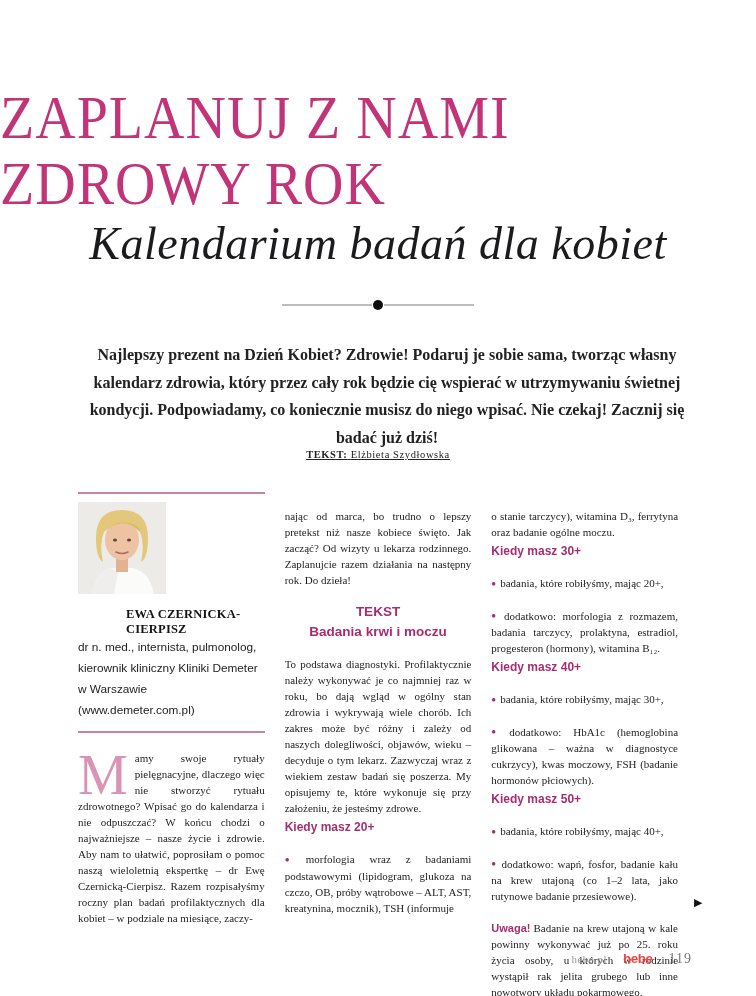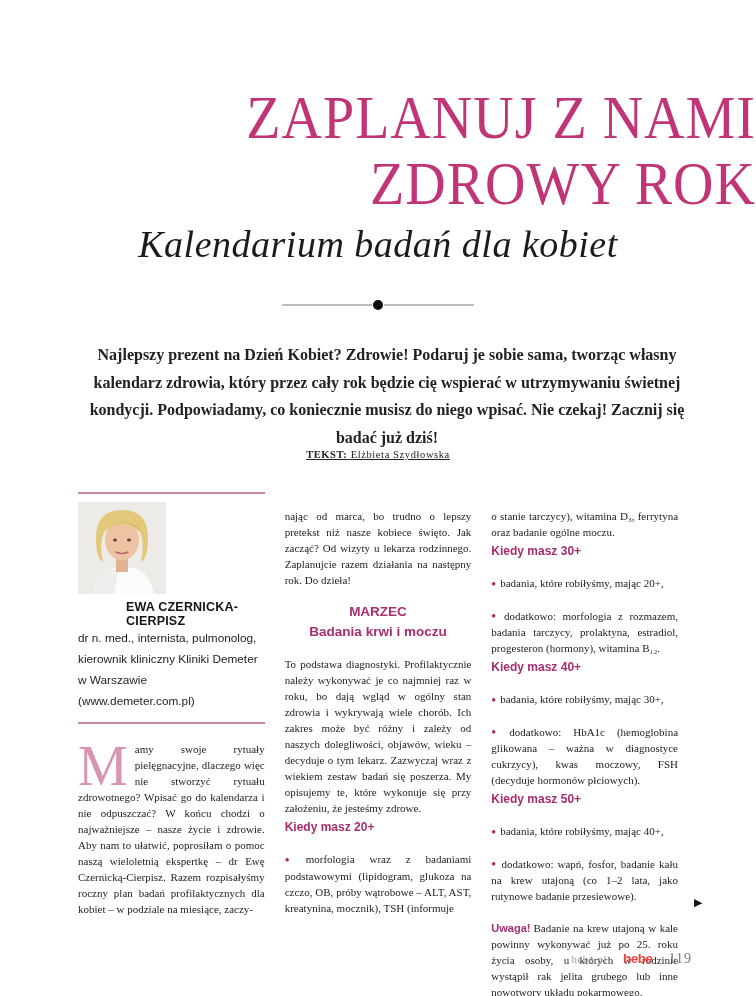--- a/index.html
+++ b/index.html
@@ -1,45 +1,45 @@
 <!DOCTYPE html>
 <html lang="pl"><head>
 <meta charset="utf-8">
 <style>
   html,body{margin:0;padding:0;background:#ffffff;}
   .page{
     position:relative;width:756px;height:996px;background:#ffffff;
     font-family:"Liberation Serif",serif;color:#1d1d1d;overflow:hidden;
   }
   
-  .title{position:absolute;top:84px;left:0;right:0;text-align:right;
+  .title{position:absolute;top:84px;left:0;right:0;text-align:left;
     color:#c13478;font-size:56px;line-height:66px;font-weight:normal;letter-spacing:1px;}
   .tline{transform:scaleY(1.08);transform-origin:center;}
   .subtitle{position:absolute;top:216px;left:0;right:0;text-align:center;
-    font-style:italic;font-size:38px;line-height:56px;color:#1b1b1d;letter-spacing:0.5px;}
+    font-style:italic;font-size:46px;line-height:56px;color:#1b1b1d;letter-spacing:0.5px;}
   .divider{position:absolute;top:300px;left:50%;transform:translateX(-50%);
     width:192px;display:flex;align-items:center;}
   .d-line{flex:1;height:2px;background:#bdbdbd;}
   .d-dot{width:10px;height:10px;border-radius:50%;background:#0d0d0d;margin:0 1px;}
   .intro{position:absolute;top:332px;left:50%;transform:translateX(-50%);
     width:614px;margin:9px;text-align:center;font-weight:bold;
     font-size:16px;line-height:27.5px;color:#222222;}
   .byline{position:absolute;top:449px;left:0;right:0;text-align:center;
     font-size:10.5px;letter-spacing:0.6px;color:#222222;text-decoration:underline;}
   .byline .lbl{font-weight:bold;}
   
   .cols{position:absolute;top:492px;left:78px;width:600px;display:flex;gap:20px;}
   .col{flex:1;min-width:0;}
   .body{margin:16px 0 1px;font-size:11px;line-height:16px;text-align:justify;color:#1d1d1d;}
   .rule{height:2px;background:#c484a4;}
   .rule.top{margin-bottom:8px;}
   .rule.bottom{margin-top:10px;}
   .photo{display:block;width:88px;height:92px;}
-  .ename{font-family:Liberation Sans, sans-serif;font-weight:bold;font-size:12.5px;
-    letter-spacing:0.2px;color:#141414;margin-top:6px;padding-left:48px;}
+  .ename{font-family:Liberation Serif, serif;font-weight:bold;font-size:12.5px;
+    letter-spacing:0.2px;color:#141414;margin-top:13px;padding-left:48px;}
   .ecred{font-family:"Liberation Sans",sans-serif;font-size:11.8px;line-height:21px;color:#232323;}
   .dropp{margin-top:17px;}
   .dcap{float:left;color:#d893b5;font-size:56px;line-height:46px;padding:2px 7px 0 0;}
   .month,.sect{font-family:"Liberation Sans",sans-serif;font-weight:bold;
     color:#a82d6f;text-align:center;font-size:13.5px;line-height:17px;}
   .month{margin:15px 0 0;}
   .sect{margin:3px 0 7px;}
   .age{font-family:"Liberation Sans",sans-serif;font-weight:bold;color:#a82d6f;
     font-size:12px;line-height:16px;margin:3px 0 2px;text-align:left;}
   .blt{color:#a82d6f;font-size:8px;vertical-align:1.5px;margin-right:4px;}
@@ -99,21 +99,21 @@
       <div class="ecred">kierownik kliniczny Kliniki Demeter</div>
       <div class="ecred">w Warszawie (www.demeter.com.pl)</div>
       <div class="rule bottom"></div>
       <p class="body dropp">
         <span class="dcap">M</span><span>amy swoje rytuały pielęgnacyjne, dlaczego więc nie stworzyć rytuału zdrowotnego? Wpisać go do kalendarza i nie odpuszczać? W końcu chodzi o najważniejsze – nasze życie i zdrowie. Aby nam to ułatwić, poprosiłam o pomoc naszą wieloletnią ekspertkę – dr Ewę Czernicką-Cierpisz. Razem rozpisałyśmy roczny plan badań profilaktycznych dla kobiet – w podziale na miesiące, zaczy-</span>
       </p>
     </section>
 
     <section class="col">
       <p class="body">nając od marca, bo trudno o lepszy pretekst niż nasze kobiece święto. Jak zacząć? Od wizyty u lekarza rodzinnego. Zaplanujcie razem działania na następny rok. Do dzieła!</p>
-      <h3 class="month">MARZEC</h3>
+      <h3 class="month">TEKST</h3>
       <h4 class="sect">Badania krwi i moczu</h4>
       <p class="body">To podstawa diagnostyki. Profilaktycznie należy wykonywać je co najmniej raz w roku, bo dają wgląd w ogólny stan zdrowia i wykrywają wiele chorób. Ich zakres może być różny i zależy od naszych dolegliwości, objawów, wieku – decyduje o tym lekarz. Zazwyczaj wraz z wiekiem zestaw badań się poszerza. My opisujemy te, które wykonuje się przy założeniu, że jesteśmy zdrowe.</p>
       <h5 class="age">Kiedy masz 20+</h5>
       <p class="body">
         <span class="blt">●</span><span>morfologia wraz z badaniami podstawowymi (lipidogram, glukoza na czczo, OB, próby wątrobowe – ALT, AST, kreatynina, mocznik), TSH (informuje</span>
       </p>
     </section>
 
     <section class="col">
       <p class="body">o stanie tarczycy), witamina D₃, ferrytyna oraz badanie ogólne moczu.</p>
@@ -122,21 +122,21 @@
         <span class="blt">●</span><span>badania, które robiłyśmy, mając 20+,</span>
       </p>
       <p class="body">
         <span class="blt">●</span><span>dodatkowo: morfologia z rozmazem, badania tarczycy, prolaktyna, estradiol, progesteron (hormony), witamina B₁₂.</span>
       </p>
       <h5 class="age">Kiedy masz 40+</h5>
       <p class="body">
         <span class="blt">●</span><span>badania, które robiłyśmy, mając 30+,</span>
       </p>
       <p class="body">
-        <span class="blt">●</span><span>dodatkowo: HbA1c (hemoglobina glikowana – ważna w diagnostyce cukrzycy), kwas moczowy, FSH (decyduje hormonów płciowych).</span>
+        <span class="blt">●</span><span>dodatkowo: HbA1c (hemoglobina glikowana – ważna w diagnostyce cukrzycy), kwas moczowy, FSH (badanie hormonów płciowych).</span>
       </p>
       <h5 class="age">Kiedy masz 50+</h5>
       <p class="body">
         <span class="blt">●</span><span>badania, które robiłyśmy, mając 40+,</span>
       </p>
       <p class="body">
         <span class="blt">●</span><span>dodatkowo: wapń, fosfor, badanie kału na krew utajoną (co 1–2 lata, jako rutynowe badanie przesiewowe).</span>
       </p>
       <p class="body">
         <span class="uw">Uwaga!</span><span>Badanie na krew utajoną w kale powinny wykonywać już po 25. roku życia osoby, u których w rodzinie wystąpił rak jelita grubego lub inne nowotwory układu pokarmowego.</span>

